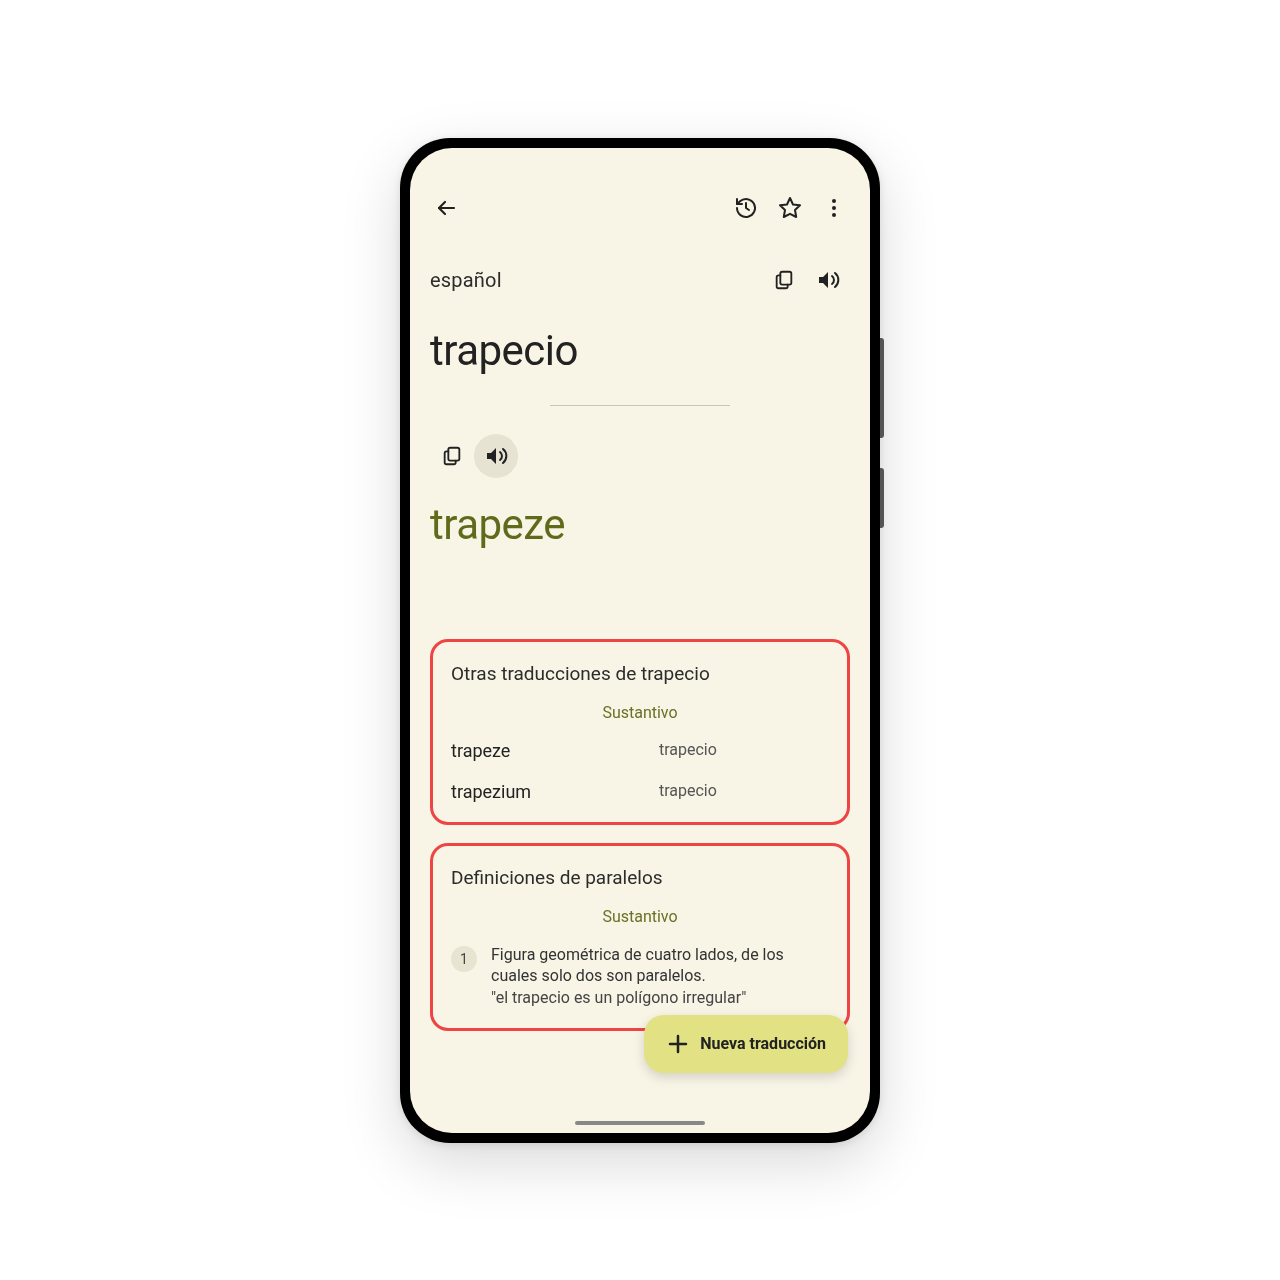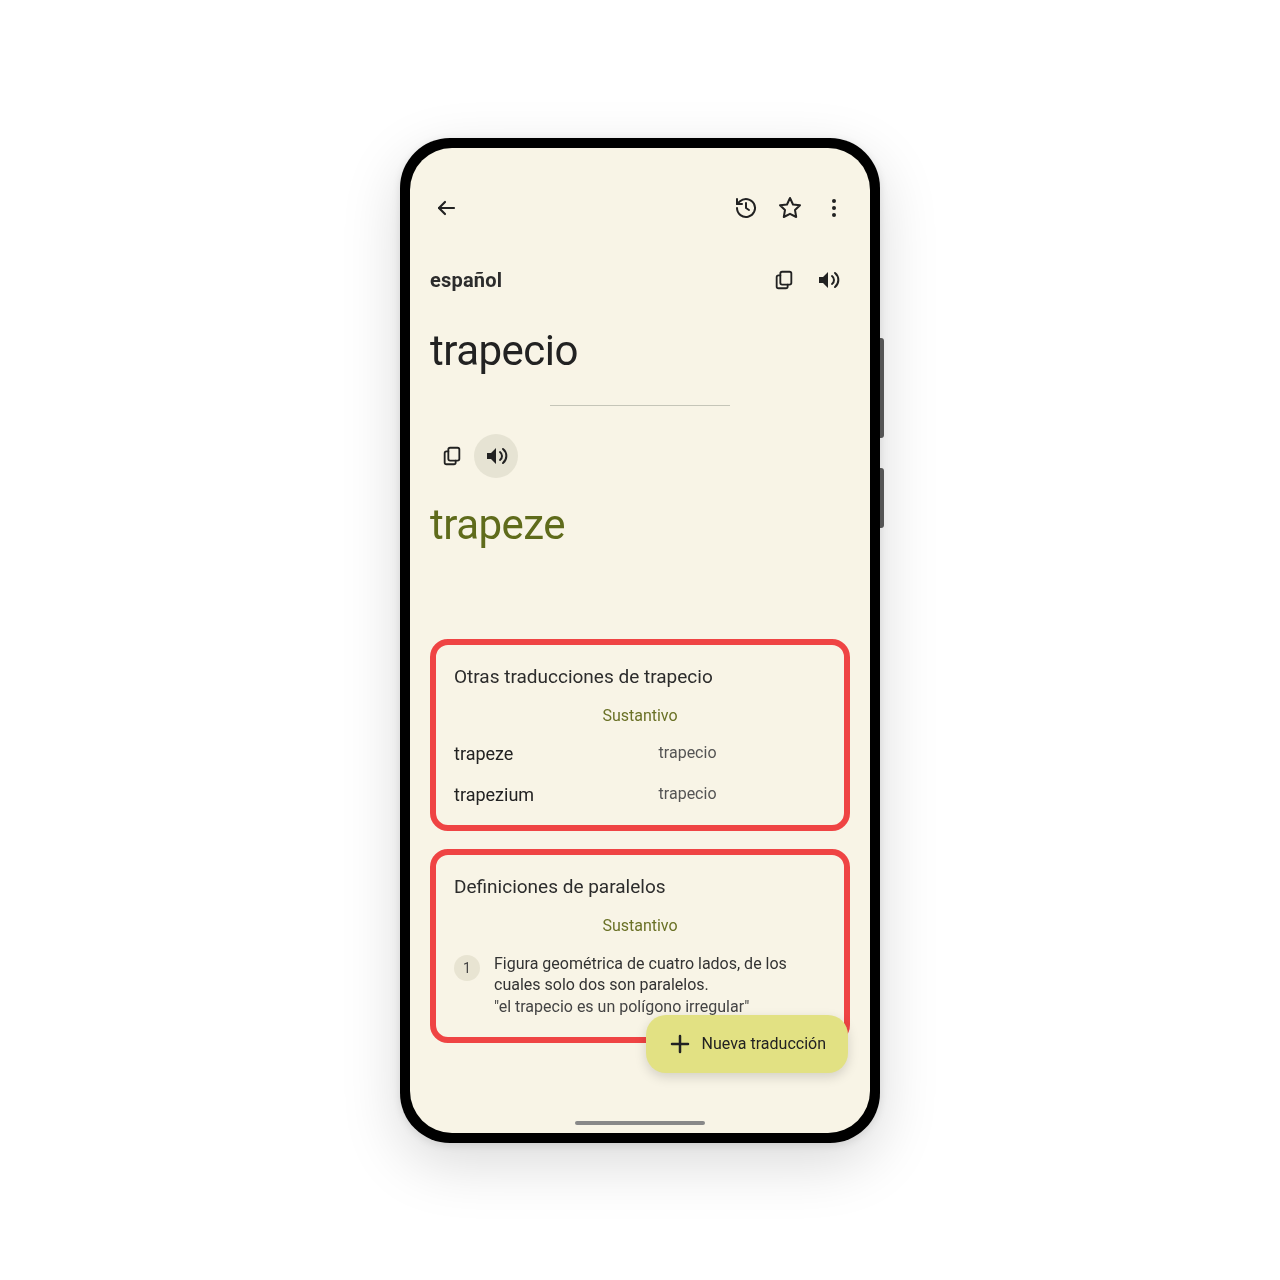--- a/index.html
+++ b/index.html
@@ -72,21 +72,20 @@
   .lang-row {
     display: flex;
     align-items: center;
     margin-top: 18px;
   }
   .lang-label {
     flex: 1;
     font-size: 20px;
     color: #2c2c2c;
     letter-spacing: 0.2px;
-    font-weight: bold;
   }
   .lang-label.target {
     color: #5f6b1b;
   }
   .big-word {
     font-size: 42px;
     font-weight: 400;
     color: #222;
     margin-top: 24px;
     letter-spacing: -0.5px;
@@ -98,21 +97,21 @@
   .divider {
     width: 180px;
     height: 1px;
     background: #c5c5b8;
     margin: 30px auto 0 auto;
   }
   .gap {
     height: 90px;
   }
   .card {
-    border: 6px solid #ef4444;
+    border: 3px solid #ef4444;
     border-radius: 18px;
     padding: 20px 18px;
     margin-bottom: 18px;
     background: #f8f4e6;
   }
   .card-title {
     font-size: 19px;
     color: #2c2c2c;
     margin-bottom: 18px;
   }
@@ -174,21 +173,21 @@
     padding: 0 22px;
     height: 58px;
     display: flex;
     align-items: center;
     box-shadow: 0 4px 12px rgba(0,0,0,0.15);
     cursor: pointer;
     gap: 10px;
   }
   .fab-label {
     font-size: 16px;
-    font-weight: 400;
+    font-weight: 700;
     color: #222;
   }
   .home-indicator {
     position: absolute;
     bottom: 8px;
     left: 50%;
     transform: translateX(-50%);
     width: 130px;
     height: 4px;
     background: #888;

